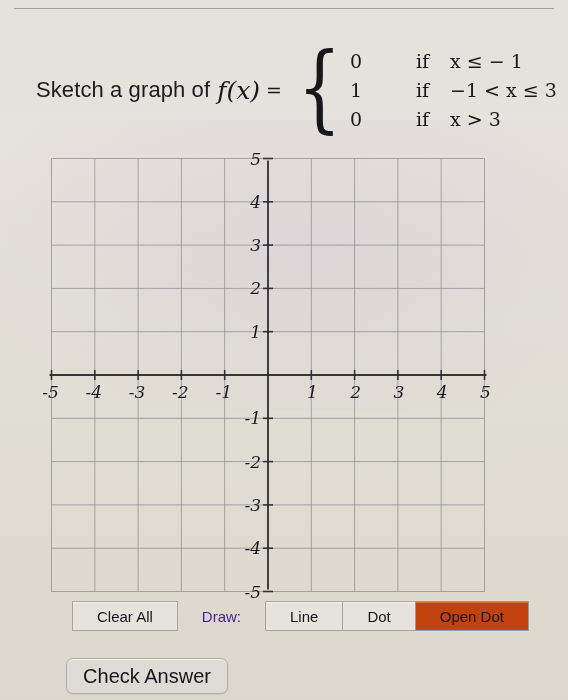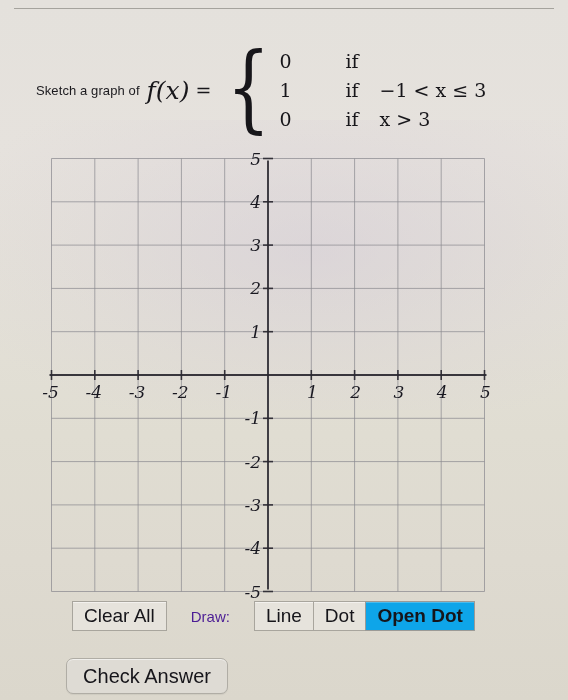--- a/index.html
+++ b/index.html
@@ -46,21 +46,21 @@
   .problem {
     position: absolute;
     left: 36px; top: 34px;
     width: 500px;
     height: 112px;
     display: flex;
     align-items: center;
     color: #17161a;
   }
   .prompt-text {
-    font-size: 13px;
+    font-size: 22px;
     letter-spacing: .1px;
     white-space: nowrap;
     color: #1b1a1e;
   }
   .math-fx {
     font-family: "DejaVu Serif", serif;
     font-style: italic;
     font-size: 25px;
     margin-left: 7px;
     white-space: nowrap;
@@ -122,33 +122,33 @@
     position: absolute;
     left: 72px; top: 601px;
     display: flex;
     align-items: stretch;
     height: 30px;
   }
   .tbtn {
     display: flex;
     align-items: center;
     justify-content: center;
-    padding: 0 11px;
-    font-size: 19px;
+    padding: 0 24px;
+    font-size: 15px;
     color: #16151a;
     border: 1px solid #a8a59d;
     background: #e6e3dc;
     box-shadow: inset 0 1px 0 rgba(255,255,255,.5);
     white-space: nowrap;
   }
   .tbtn.selected {
-    background: #0ea5e9;
+    background: #c2410c;
     border-color: #9b9a96;
     box-shadow: inset 0 1px 0 rgba(255,255,255,.25);
-    font-weight: bold;
+    font-weight: normal;
   }
   .tbtn + .tbtn { margin-left: -1px; }
   .tlabel {
     display: flex;
     align-items: center;
     padding: 0 24px;
     font-size: 15px;
     color: #4c1d95;
     font-weight: normal;
     white-space: nowrap;
@@ -179,20 +179,21 @@
 
 <div class="problem">
   <span class="prompt-text">Sketch a graph of</span>
   <span class="math-fx">f(x)</span>
   <span class="math-eq">=</span>
   <span class="brace">{</span>
   <span class="cases">
     <span class="case-row">
       <span class="case-val">0</span>
       <span class="case-if">if</span>
+      <span class="case-cond">x ≤ − 1</span>
     </span>
     <span class="case-row">
       <span class="case-val">1</span>
       <span class="case-if">if</span>
       <span class="case-cond">−1 &lt; x ≤ 3</span>
     </span>
     <span class="case-row">
       <span class="case-val">0</span>
       <span class="case-if">if</span>
       <span class="case-cond">x &gt; 3</span>

